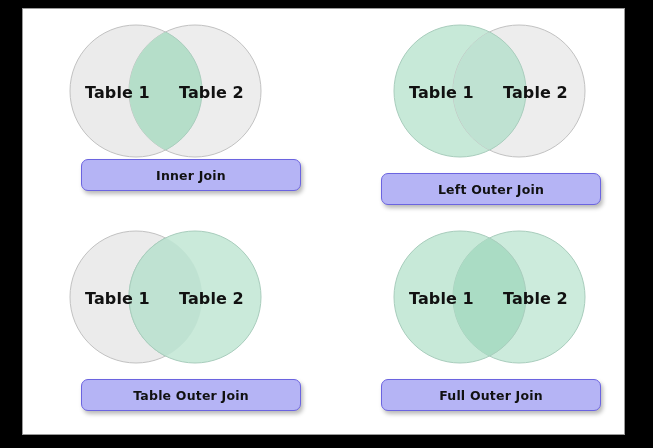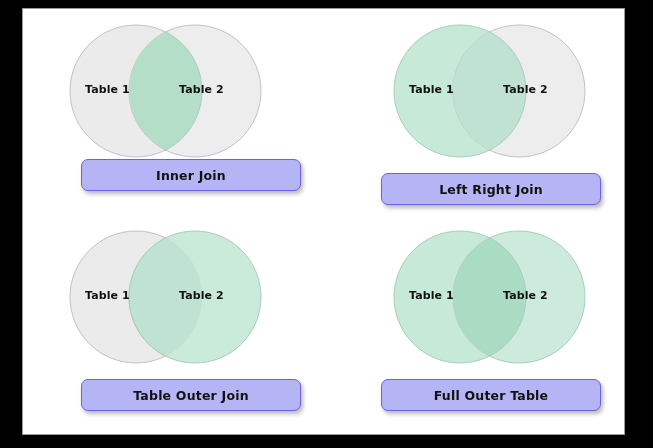--- a/index.html
+++ b/index.html
@@ -37,21 +37,21 @@
     height: 140px;
   }
 
   .venn svg {
     display: block;
   }
 
   .circle-label {
     position: absolute;
     font-family: "DejaVu Sans", sans-serif;
-    font-size: 11px;
+    font-size: 16px;
     font-weight: bold;
     color: #111111;
     white-space: nowrap;
     letter-spacing: 0.1px;
   }
   .circle-label.left  { left: 38px;  top: 62px; }
   .circle-label.right { left: 132px; top: 62px; }
 
   .join-button {
     position: absolute;
@@ -119,21 +119,21 @@
         </defs>
         <circle cx="89" cy="70" r="66" fill="#c7e9d8" stroke="#a9cdbd" stroke-width="1"></circle>
         <circle cx="148" cy="70" r="66" fill="#ebebeb" fill-opacity="0.92" stroke="#c2c2c2" stroke-width="1"></circle>
         <g clip-path="url(#clipR-left)">
           <circle cx="89" cy="70" r="66" fill="#bfe2d2" stroke="#a9cdbd" stroke-width="1"></circle>
         </g>
       </svg>
       <span class="circle-label left">Table 1</span>
       <span class="circle-label right">Table 2</span>
     </div>
-    <div class="join-button">Left Right Join</div>
+    <div class="join-button">Left Outer Join</div>
   </div>
 
   <div class="quadrant" id="q-right-outer">
     <div class="venn">
       <svg width="237" height="140" viewBox="0 0 237 140" xmlns="http://www.w3.org/2000/svg">
         <defs>
           <clipPath id="clipL-right">
               <circle cx="89" cy="70" r="66"></circle>
             </clipPath>
         </defs>
@@ -159,16 +159,16 @@
         </defs>
         <circle cx="89" cy="70" r="66" fill="#c7e9d8" stroke="#a9cdbd" stroke-width="1"></circle>
         <circle cx="148" cy="70" r="66" fill="#c7e9d8" fill-opacity="0.9" stroke="#a9cdbd" stroke-width="1"></circle>
         <g clip-path="url(#clipR-full)">
           <circle cx="89" cy="70" r="66" fill="#aadcc4" stroke="#a9cdbd" stroke-width="1"></circle>
         </g>
       </svg>
       <span class="circle-label left">Table 1</span>
       <span class="circle-label right">Table 2</span>
     </div>
-    <div class="join-button">Full Outer Table</div>
+    <div class="join-button">Full Outer Join</div>
   </div>
 
 </div>
 
 </body></html>

